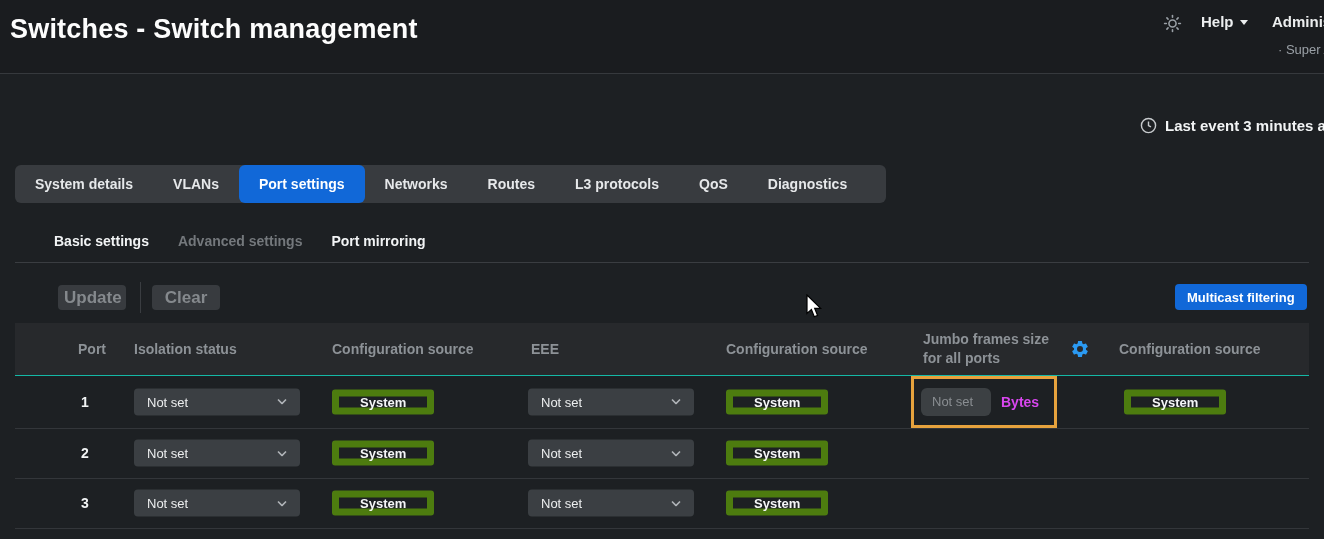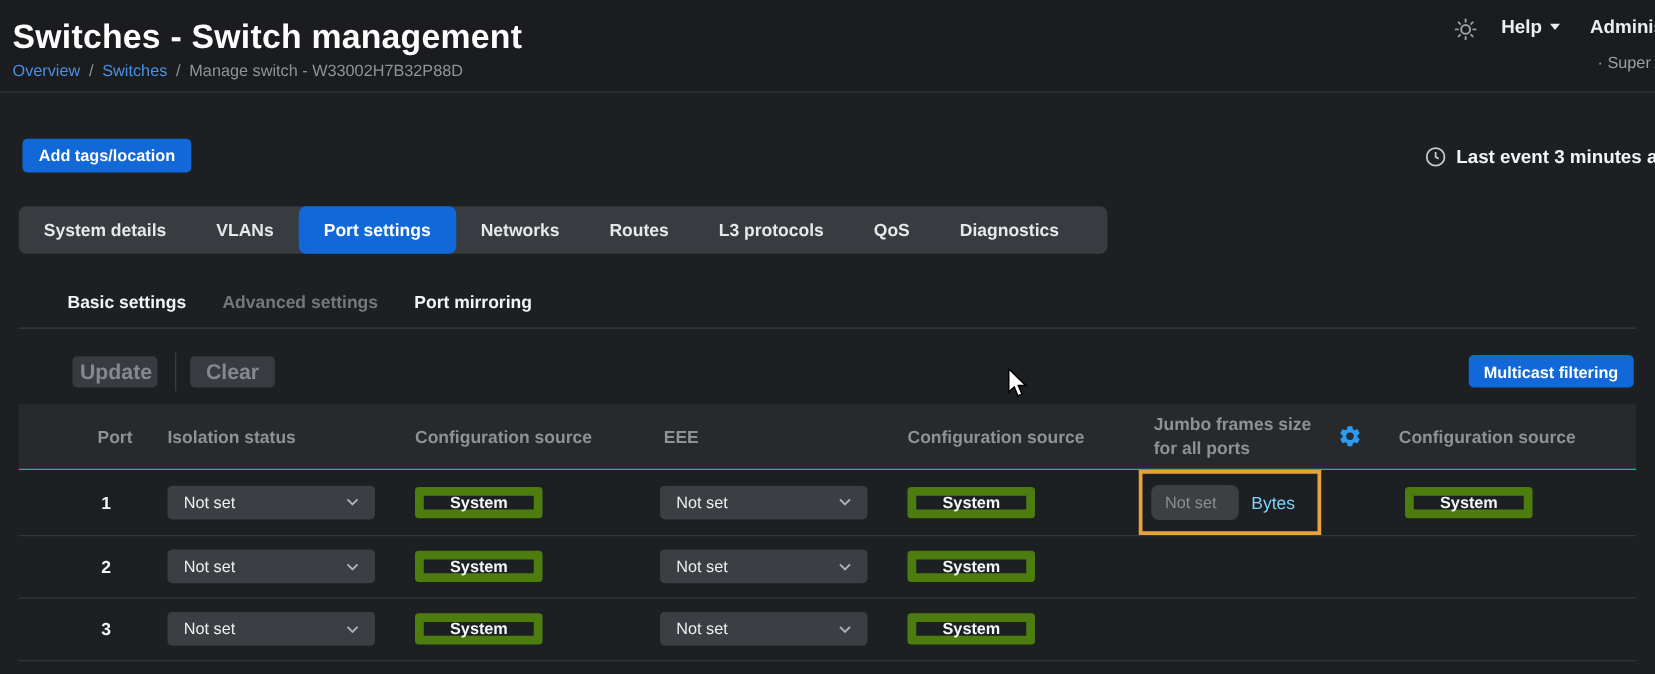--- a/index.html
+++ b/index.html
@@ -64,56 +64,52 @@
   .select .val{font-size:13px;color:#eceeef;}
   .badge{
     height:25px;display:flex;align-items:center;padding:0 21px;border:7px solid #4d7c0f;border-radius:3px;
     font-size:13px;font-weight:700;color:#f5f6f7;box-sizing:border-box;background:transparent;
   }
   .jumbo-input{
     width:70px;height:28px;background:#3c4043;border:none;border-radius:6px;box-sizing:border-box;
     padding:0 8px 0 11px;font-family:"Liberation Sans",sans-serif;font-size:13px;color:#eceeef;outline:none;
   }
   .jumbo-input::placeholder{color:#8a8e92;}
-  .bytes{font-size:14px;font-weight:400;color:#7dd3fc;}
+  .bytes{font-size:14px;font-weight:700;color:#d946ef;}
   
   .hl-box{position:absolute;left:911px;top:376px;width:146px;height:52px;border:3px solid #e6a23d;box-sizing:border-box;pointer-events:none;}
   .cursor{position:absolute;left:806px;top:294px;pointer-events:none;}
 </style>
 </head>
 <body>
 
 <div class="screen">
 
   <div class="hdr">
     <div class="page-title">Switches - Switch management</div>
-    <div class="crumbs">
-      <a>Overview</a><span class="crumb-sep">/</span><a>Switches</a><span class="crumb-sep">/</span><span>Manage switch - W33002H7B32P88D</span>
-    </div>
     <span class="sun">
       <svg width="19" height="19" viewBox="0 0 24 24">
           <circle cx="12" cy="12" r="4.5" fill="none" stroke="#9aa0a6" stroke-width="2"></circle>
           <g stroke="#9aa0a6" stroke-width="2" stroke-linecap="round">
             <line x1="12" y1="2" x2="12" y2="4.2"></line>
             <line x1="12" y1="19.8" x2="12" y2="22"></line>
             <line x1="2" y1="12" x2="4.2" y2="12"></line>
             <line x1="19.8" y1="12" x2="22" y2="12"></line>
             <line x1="4.9" y1="4.9" x2="6.4" y2="6.4"></line>
             <line x1="17.6" y1="17.6" x2="19.1" y2="19.1"></line>
             <line x1="4.9" y1="19.1" x2="6.4" y2="17.6"></line>
             <line x1="17.6" y1="6.4" x2="19.1" y2="4.9"></line>
           </g>
         </svg>
     </span>
     <div class="help"><span>Help</span><span class="caret"></span></div>
     <div class="account">Adminis</div>
     <div class="role">· Super A</div>
   </div>
 
-  <button class="btn-primary add-tags">Add tags/location</button>
   <div class="last-event">
     <svg width="17" height="17" viewBox="0 0 24 24" fill="none" stroke="#c7cacd" stroke-width="2">
         <circle cx="12" cy="12" r="10"></circle>
         <polyline points="12 6.5 12 12 15.5 14"></polyline>
       </svg>
     <span class="txt">Last event 3 minutes ago</span>
   </div>
 
   <nav class="tabs">
     <div class="tab">System details</div>

